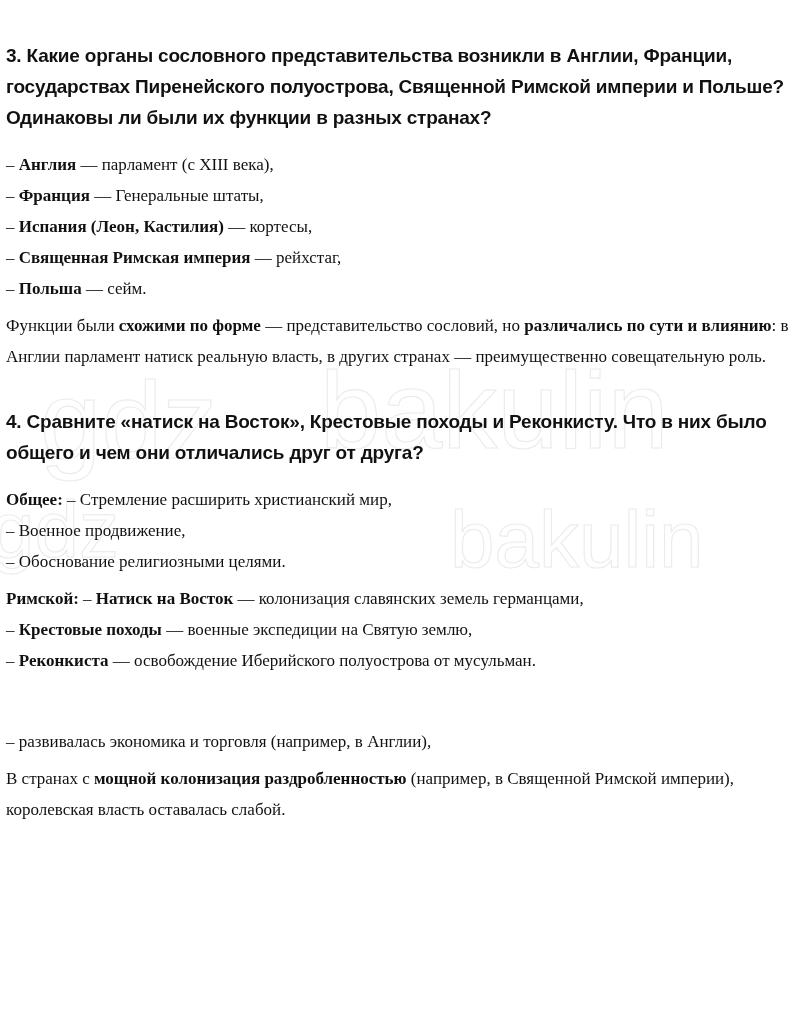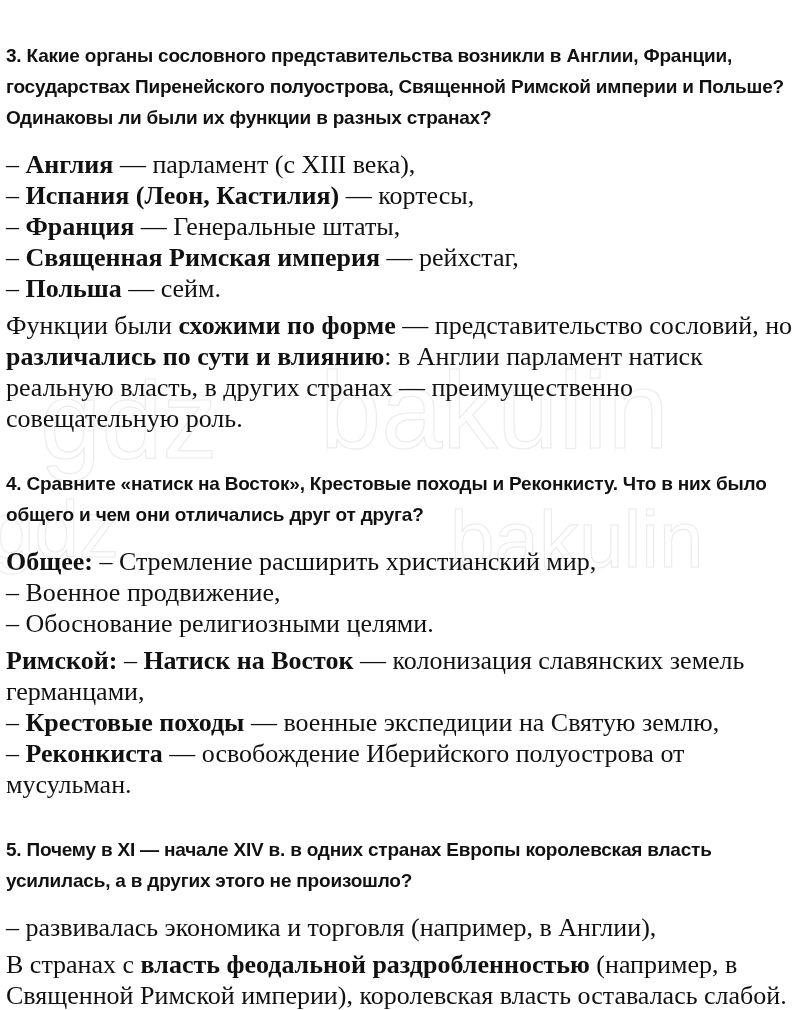--- a/index.html
+++ b/index.html
@@ -1,58 +1,57 @@
 <!DOCTYPE html>
 <html><head>
 <meta charset="utf-8">
 <style>
   html, body { margin:0; padding:0; background:#ffffff; }
   body { width:800px; height:1010px; position:relative; overflow:hidden; color:#111; }
   .wm { position:absolute; font-family:Liberation Sans, sans-serif; color:transparent;
         -webkit-text-stroke:1.2px #ececec; font-size:110px; line-height:1; pointer-events:none; z-index:0; }
   .content { position:relative; z-index:1; padding:0 0 0 6px; }
   .q { font-family:"Liberation Sans", sans-serif; font-weight:bold; font-size:19px; line-height:31px; margin:0; letter-spacing:-0.2px; }
-  .p { font-family:"Liberation Serif", serif; font-size:26px; line-height:31px; margin:0; }
+  .p { font-family:"Liberation Serif", serif; font-size:17px; line-height:31px; margin:0; }
   .p b { font-weight:bold; }
   .gap-s { height:6px; }
   .gap-m { height:16px; }
   .gap-l { height:34px; }
 </style>
 </head>
 <body>
 
 <div class="wm" style="left:40px;top:365px;">gdz</div>
 <div class="wm" style="left:320px;top:355px;">bakulin</div>
 <div class="wm" style="left:450px;top:500px;font-size:80px;">bakulin</div>
 <div class="wm" style="left:-10px;top:490px;font-size:80px;">gdz</div>
 
 <div class="content">
   <div style="height:40px"></div>
   <p class="q">3. Какие органы сословного представительства возникли в Англии, Франции, государствах Пиренейского полуострова, Священной Римской империи и Польше? Одинаковы ли были их функции в разных странах?</p>
   <div class="gap-m"></div>
   <div>
     <p class="p">– <b>Англия</b><span> — парламент (с XIII века),</span></p>
+    <p class="p">– <b>Франция</b><span> — Генеральные штаты,</span></p>
     <p class="p">– <b>Испания (Леон, Кастилия)</b><span> — кортесы,</span></p>
-    <p class="p">– <b>Франция</b><span> — Генеральные штаты,</span></p>
     <p class="p">– <b>Священная Римская империя</b><span> — рейхстаг,</span></p>
     <p class="p">– <b>Польша</b><span> — сейм.</span></p>
   </div>
   <div class="gap-s"></div>
   <p class="p"><span>Функции были </span><b>схожими по форме</b><span> — представительство сословий, но </span><b>различались по сути и влиянию</b><span>: в Англии парламент натиск реальную власть, в других странах — преимущественно совещательную роль.</span></p>
 
   <div class="gap-l"></div>
   <p class="q">4. Сравните «натиск на Восток», Крестовые походы и Реконкисту. Что в них было общего и чем они отличались друг от друга?</p>
   <div class="gap-m"></div>
   <p class="p"><b>Общее:</b> <span>– Стремление расширить христианский мир,</span></p>
   <p class="p">– Военное продвижение,</p>
   <p class="p">– Обоснование религиозными целями.</p>
   <div class="gap-s"></div>
   <p class="p"><b>Римской:</b> – <b>Натиск на Восток</b><span> — колонизация славянских земель германцами,</span></p>
   <p class="p">– <b>Крестовые походы</b><span> — военные экспедиции на Святую землю,</span></p>
   <p class="p">– <b>Реконкиста</b><span> — освобождение Иберийского полуострова от мусульман.</span></p>
 
   <div class="gap-l"></div>
-  <p class="q">5. Почему в XI — начале XIV в. в одних странах Европы королевская власть усилилась, а в других этого не произошло?</p>
   <div class="gap-m"></div>
   <p class="p">– развивалась экономика и торговля (например, в Англии),</p>
   <div class="gap-s"></div>
-  <p class="p"><span>В странах с </span><b>власть феодальной раздробленностью</b><span> (например, в Священной Римской империи), королевская власть оставалась слабой.</span></p>
+  <p class="p"><span>В странах с </span><b>мощной колонизация раздробленностью</b><span> (например, в Священной Римской империи), королевская власть оставалась слабой.</span></p>
 </div>
 
 </body></html>

